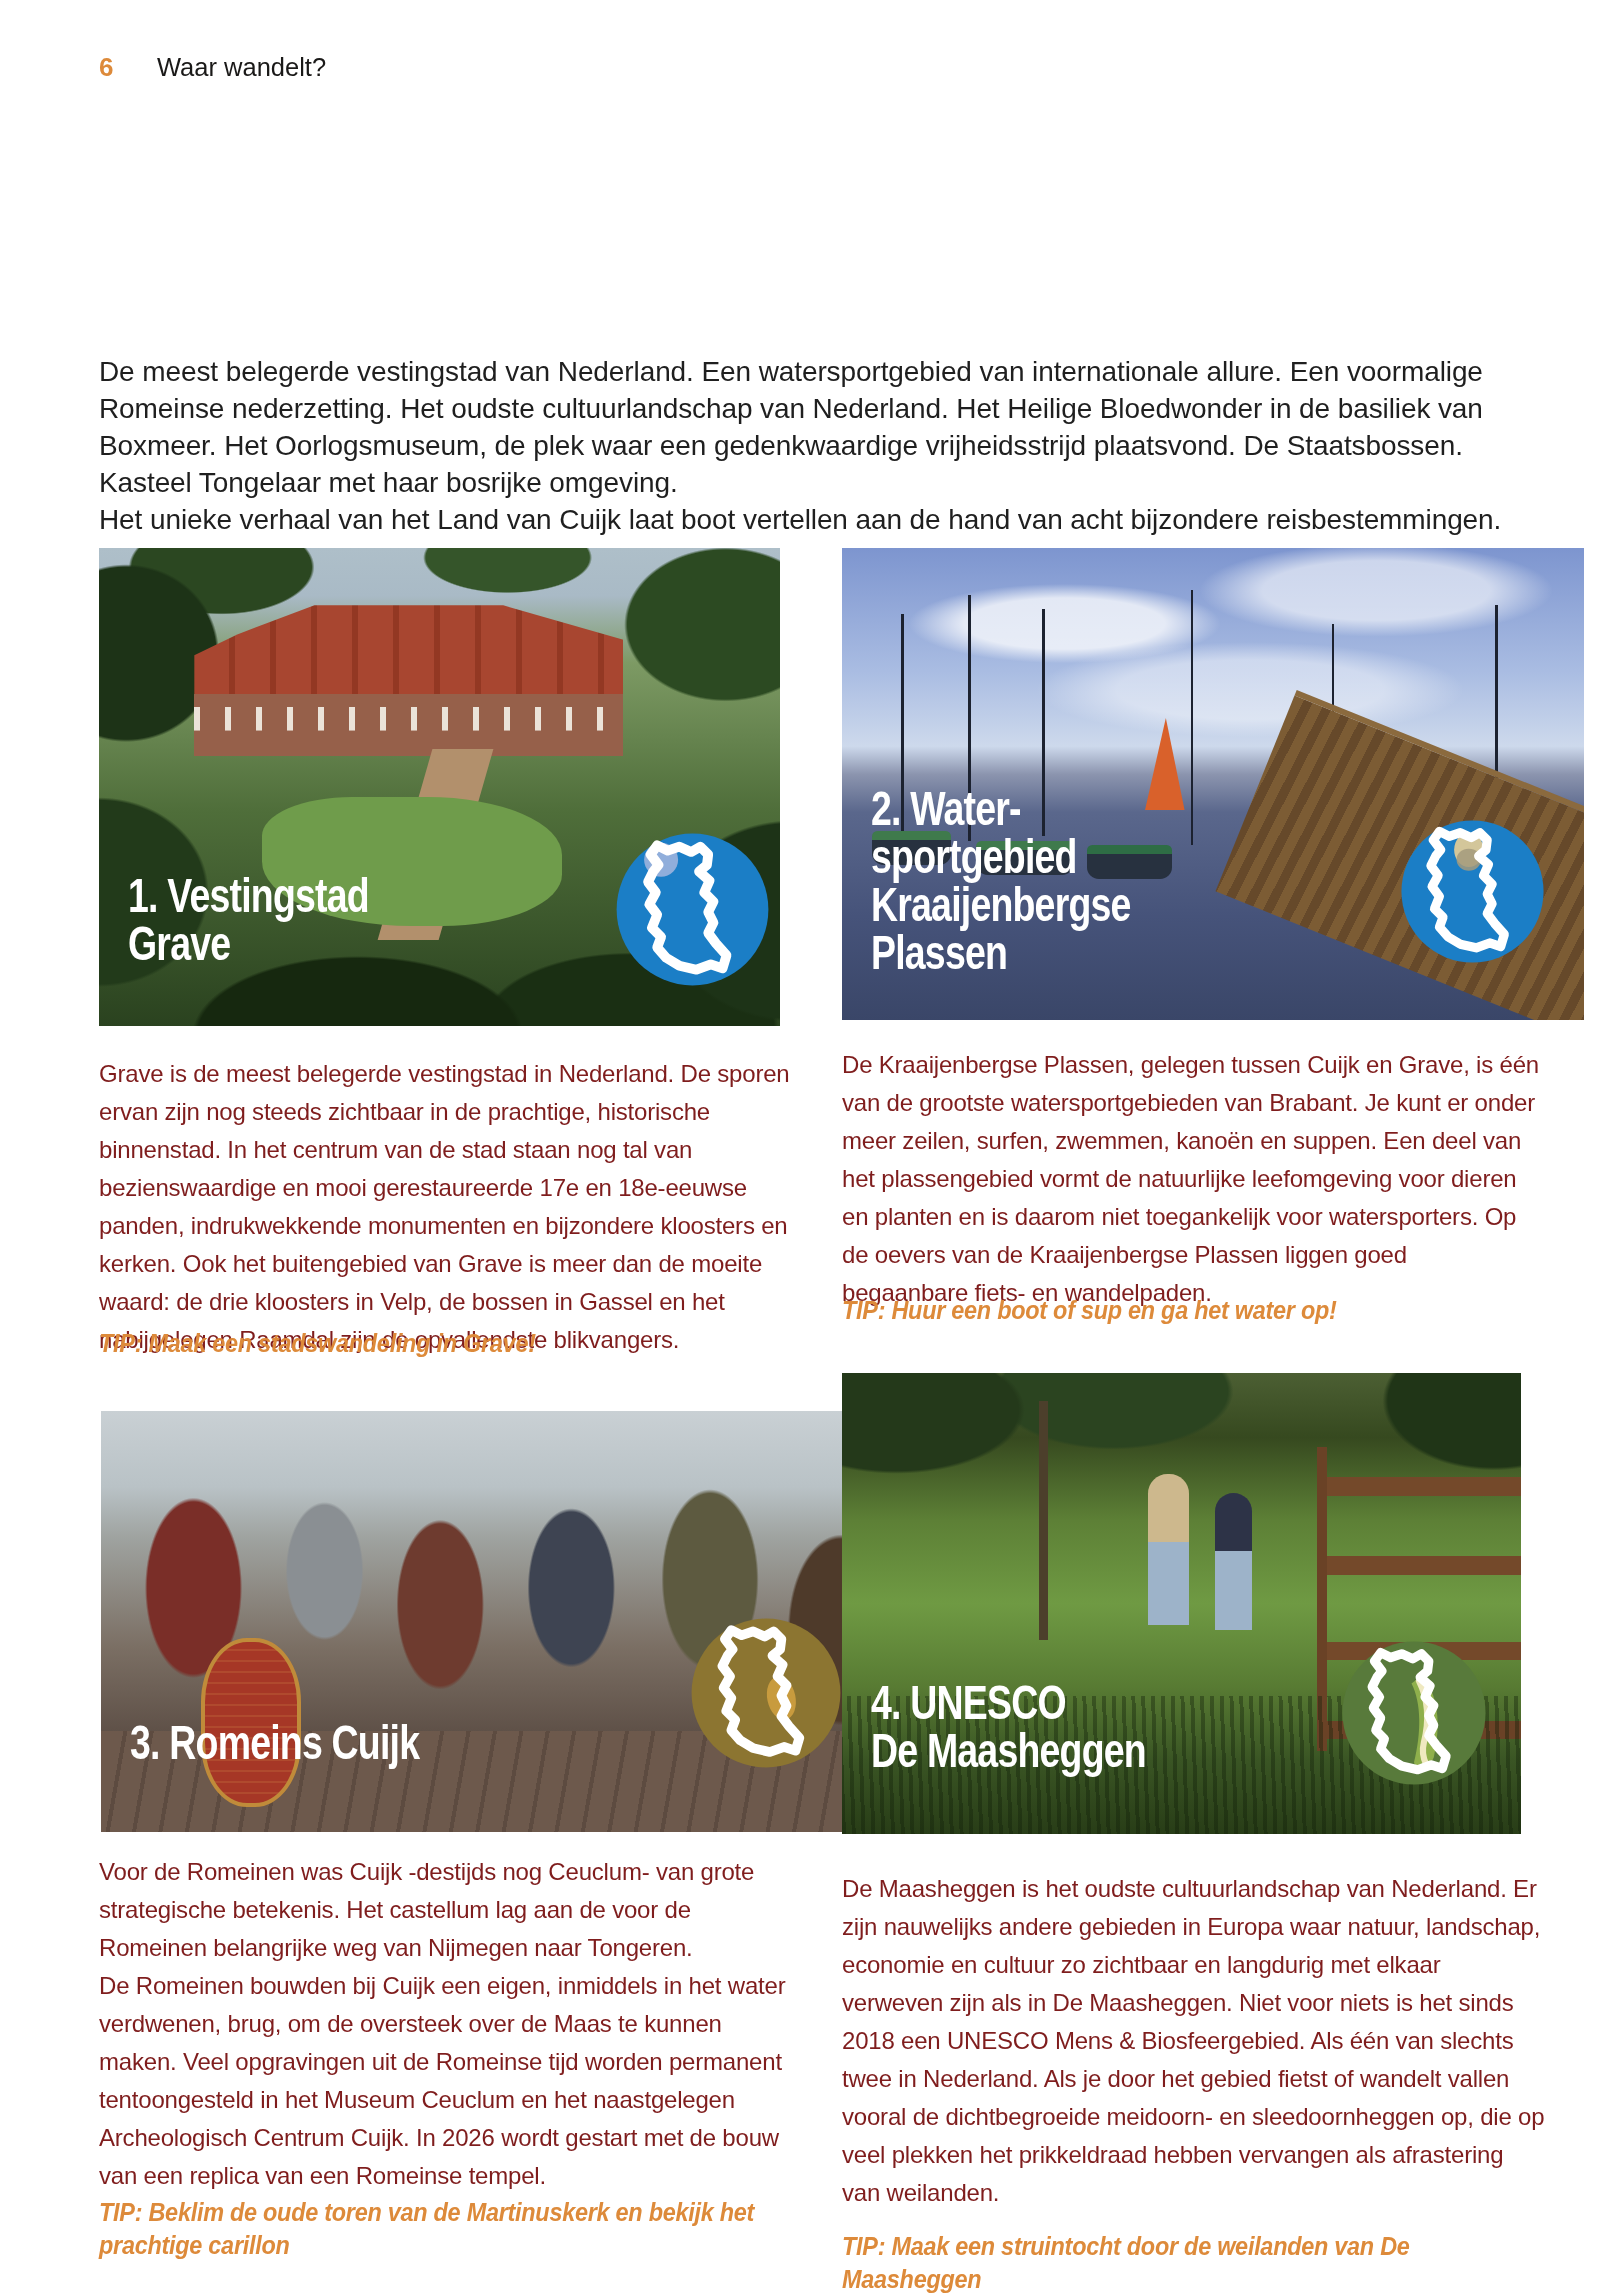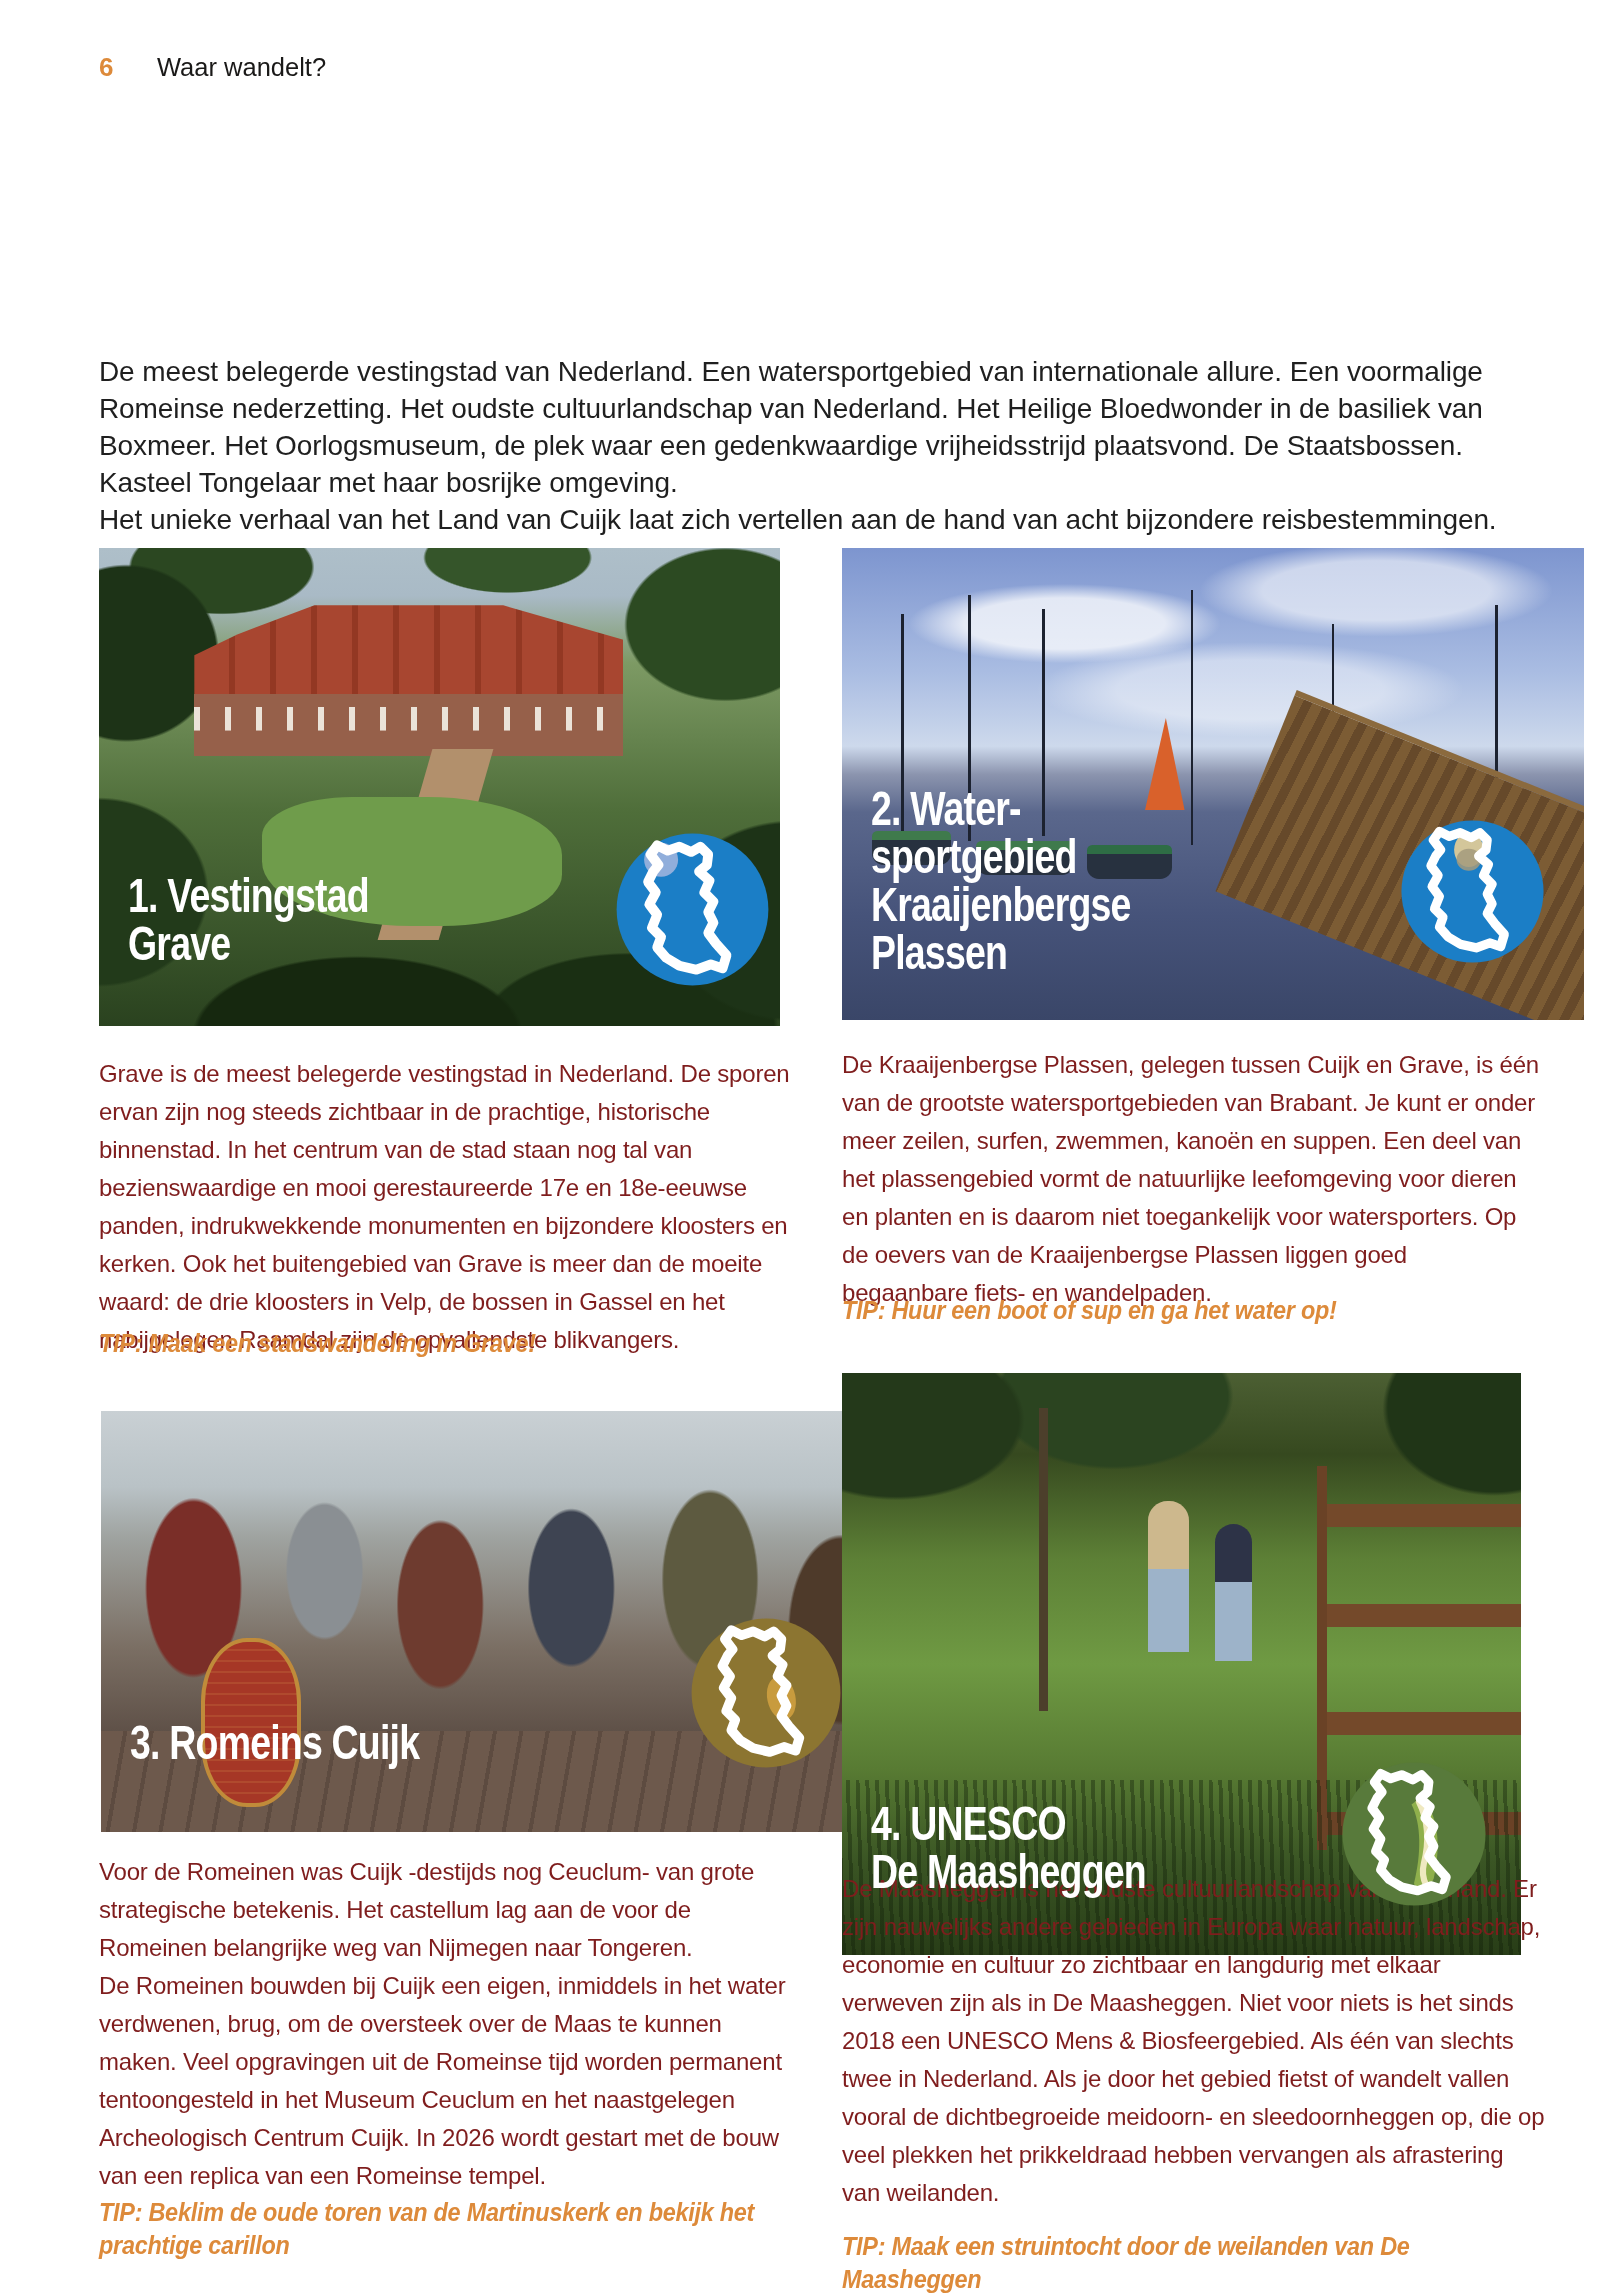--- a/index.html
+++ b/index.html
@@ -82,21 +82,21 @@
     radial-gradient(ellipse 10% 34% at 79% 40%,#5d5a40 0 60%,transparent 63%),
     radial-gradient(ellipse 11% 36% at 96% 52%,#4e3a2a 0 60%,transparent 63%)}
   .ph3-ground{position:absolute;left:0;bottom:0;width:100%;height:24%;
     background:repeating-linear-gradient(100deg,#6d594c 0 22px,#5d4b40 22px 26px)}
   .ph3-shield{position:absolute;left:13%;top:54%;width:13%;height:40%;
     background:repeating-linear-gradient(0deg,#a63726 0 9.2px,#b04a2e 9.2px 11px);
     border:4.6px solid #c08b3a;border-radius:46%/38%}
   .photo3 .card-title{bottom:65px}
   .photo3 .badge{right:29px;bottom:62px;width:154px;height:154px}
   
-  .photo4{left:842px;top:1373px;width:679px;height:582px;
+  .photo4{left:842px;top:1373px;width:679px;height:461px;
     background:linear-gradient(180deg,#4c5f33 0%,#36491f 14%,#5d8036 32%,#6f9a43 50%,#587b33 68%,#3a5524 84%,#283d17 100%)}
   .photo4::before{content:"";position:absolute;inset:0;background:
     radial-gradient(ellipse 30% 22% at 8% 8%,#24391a 0 60%,transparent 63%),
     radial-gradient(ellipse 28% 20% at 40% 4%,#2b4420 0 60%,transparent 63%),
     radial-gradient(ellipse 26% 24% at 96% 6%,#203517 0 60%,transparent 63%)}
   .photo4::after{content:"";position:absolute;left:0;bottom:0;width:100%;height:30%;
     background:repeating-linear-gradient(88deg,rgba(16,30,8,.38) 0 3.9px,transparent 3.9px 9.8px)}
   .ph4-post{position:absolute;left:29%;top:6%;width:9.2px;height:52%;background:#4c3f2b}
   .ph4-gate{position:absolute;right:0;top:16%;width:30%;height:66%;border-left:10.5px solid #6a4226;
     background:linear-gradient(180deg,transparent 0 10%,#74492a 10% 16%,transparent 16% 36%,#74492a 36% 42%,transparent 42% 64%,#74492a 64% 70%,transparent 70% 90%,#6a4226 90% 96%,transparent 96%)}
@@ -130,21 +130,21 @@
       <path id="lvc-outline" d="M34 26 L28 18 L33 11 L41 15 L50 12 L59 16 L66 12 L72 18 L71 26 L65 31 L73 38 L69 47 L76 54 L72 62 L76 70 L72 78 L78 86 L86 95 L83 105 L74 102 L63 106 L50 103 L40 97 L33 89 L36 81 L29 74 L33 64 L27 56 L32 47 L26 39 L30 31 Z"></path>
     </defs>
   </svg>
 
   <span class="pagehead">6</span>
   <span class="section-label">Waar wandelt?</span>
 
 
   <div class="intro">
     <p>De meest belegerde vestingstad van Nederland. Een watersportgebied van internationale allure. Een voormalige Romeinse nederzetting. Het oudste cultuurlandschap van Nederland. Het Heilige Bloedwonder in de basiliek van Boxmeer. Het Oorlogsmuseum, de plek waar een gedenkwaardige vrijheidsstrijd plaatsvond. De Staatsbossen. Kasteel Tongelaar met haar bosrijke omgeving.</p>
-    <p>Het unieke verhaal van het Land van Cuijk laat zich vertellen aan de hand van acht bijzondere reisbestemmingen.</p>
+    <p>Het unieke verhaal van het Land van Cuijk laat boot vertellen aan de hand van acht bijzondere reisbestemmingen.</p>
   </div>
 
   
   <div class="photo photo1">
     <div class="ph1-roof"></div>
     <div class="ph1-wall"></div>
     <div class="ph1-path"></div>
     <div class="ph1-lawn"></div>
     <h2 class="card-title">
       <span class="cline">1. Vestingstad</span>

